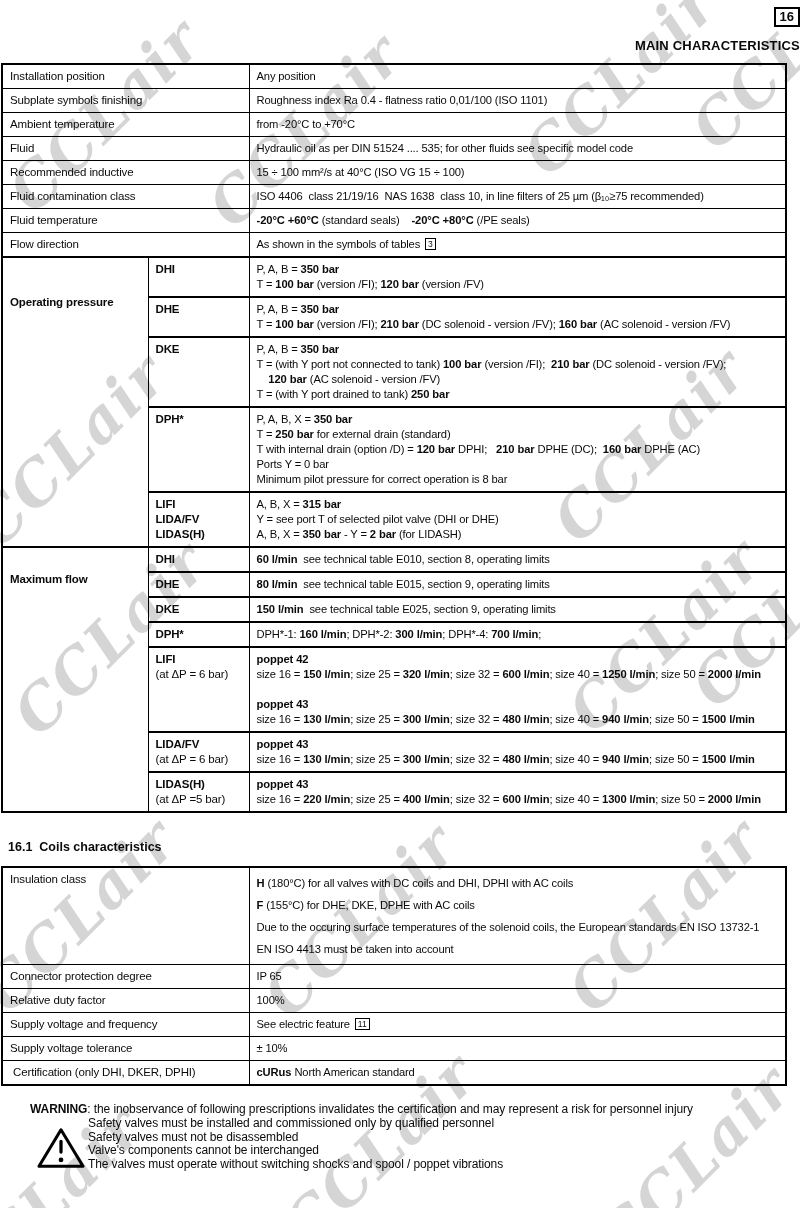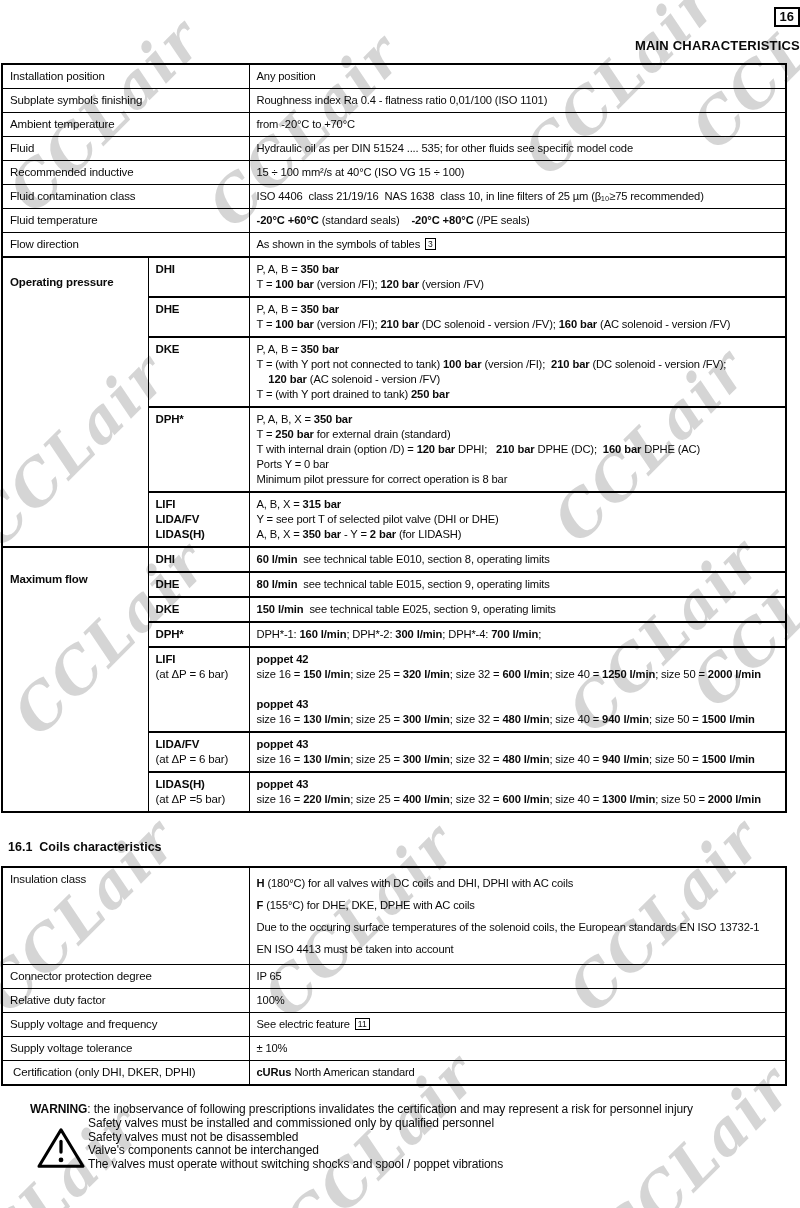--- a/index.html
+++ b/index.html
@@ -104,21 +104,21 @@
           </tr>
           <tr>
             <td colspan="2" class="lbl">Fluid temperature</td>
             <td class="val"><b>-20°C +60°C</b>&nbsp;(standard seals)&nbsp;&nbsp;&nbsp;&nbsp;<b>-20°C +80°C</b>&nbsp;(/PE seals)</td>
           </tr>
           <tr>
             <td colspan="2" class="lbl">Flow direction</td>
             <td class="val">As shown in the symbols of tables <span class="bxn">3</span></td>
           </tr>
           <tr class="thick">
-            <td class="gl" rowspan="5" style="padding-top: 17px;">Operating pressure</td>
+            <td class="gl" rowspan="5" style="padding-top: 37px;">Operating pressure</td>
             <td class="sub"><b>DHI</b></td>
             <td class="val">P, A, B = <b>350 bar</b><br>T = <b>100 bar</b>&nbsp;(version /FI); <b>120 bar</b>&nbsp;(version /FV)</td>
           </tr>
           <tr class="thick">
             <td class="sub"><b>DHE</b></td>
             <td class="val">P, A, B = <b>350 bar</b><br>T = <b>100 bar</b>&nbsp;(version /FI); <b>210 bar</b>&nbsp;(DC solenoid - version /FV); <b>160 bar</b>&nbsp;(AC solenoid - version /FV)</td>
           </tr>
           <tr class="thick">
             <td class="sub"><b>DKE</b></td>
             <td class="val">P, A, B = <b>350 bar</b><br>T = (with Y port not connected to tank) <b>100 bar</b>&nbsp;(version /FI);&nbsp;&nbsp;<b>210 bar</b>&nbsp;(DC solenoid - version /FV);<br>&nbsp;&nbsp;&nbsp;&nbsp;<b>120 bar</b>&nbsp;(AC solenoid - version /FV)<br>T = (with Y port drained to tank) <b>250 bar</b></td>

